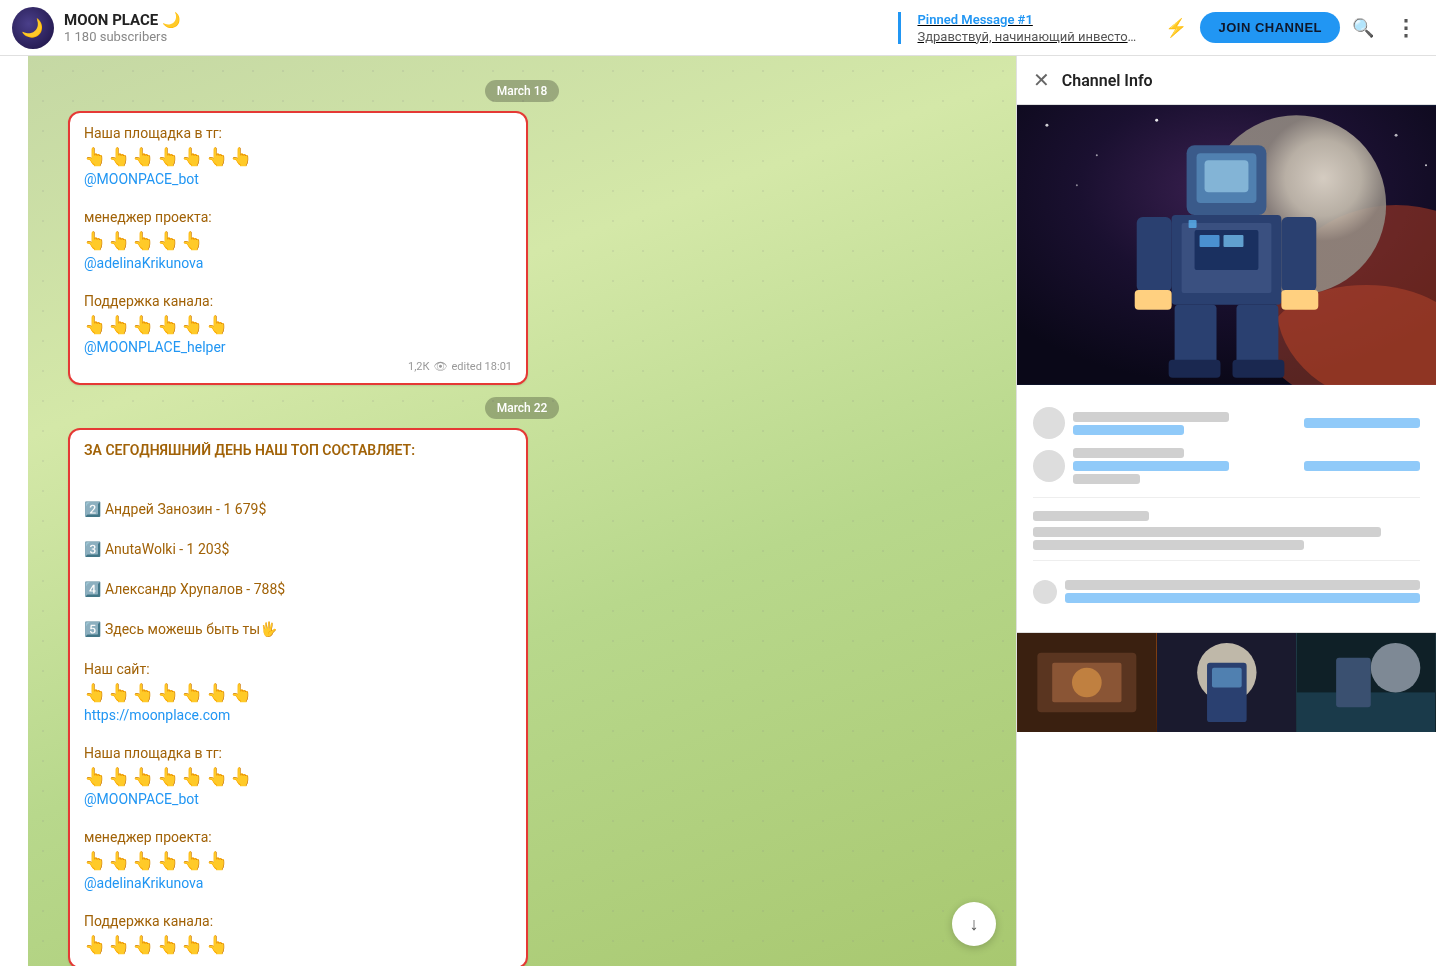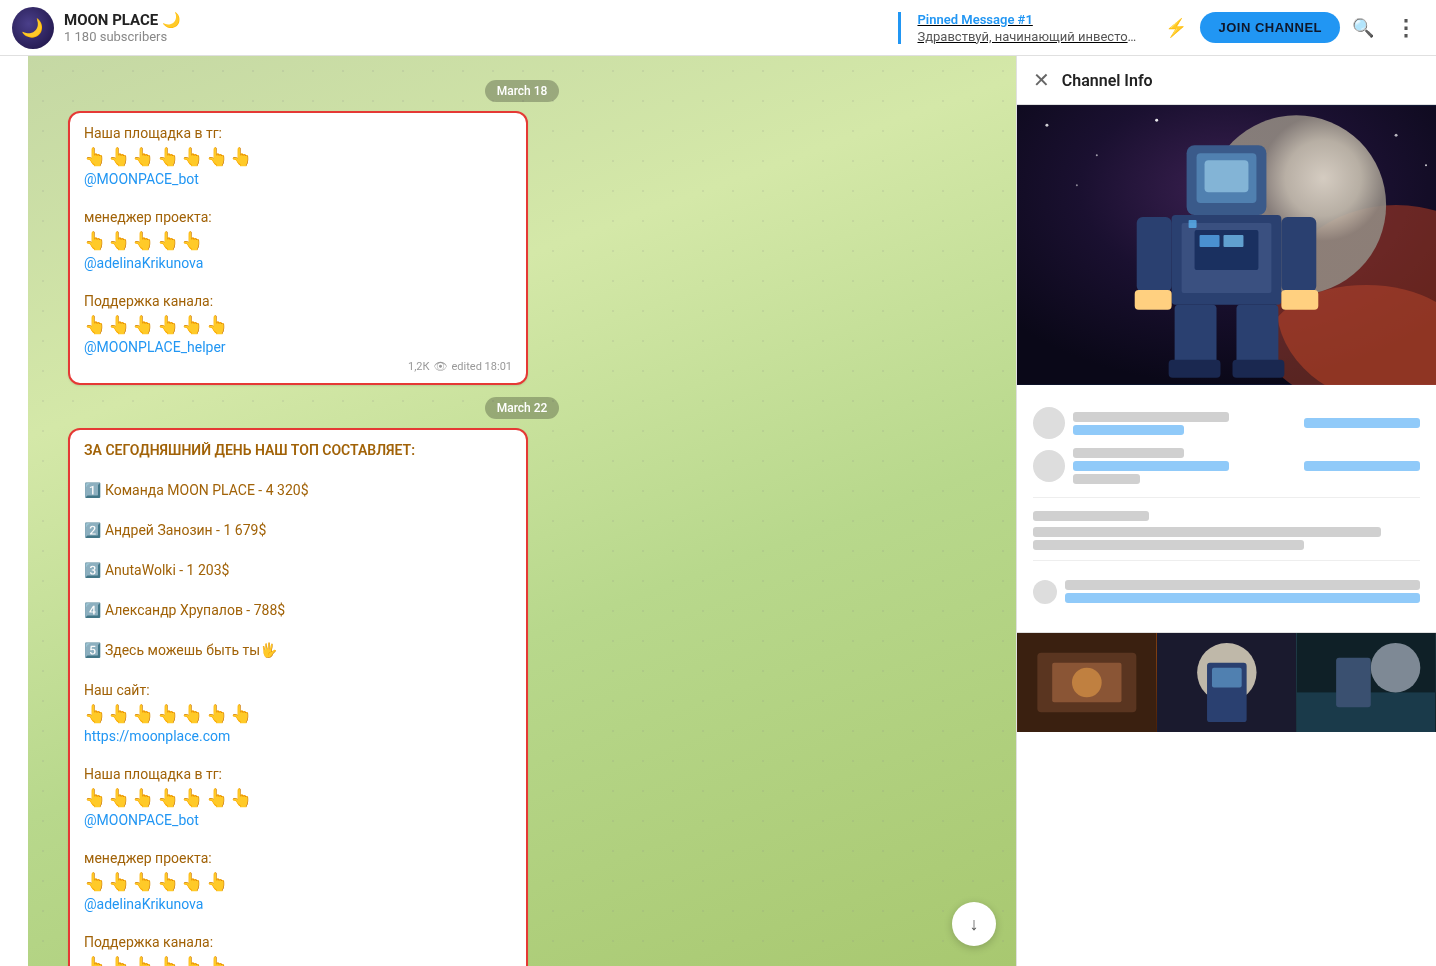--- a/index.html
+++ b/index.html
@@ -241,21 +241,20 @@
         </div>
       </div>
 
       <div class="date-badge">
         <span>March 22</span>
       </div>
 
       <div class="message-bubble highlighted" style="position:relative;">
         <div class="message-text" style="font-weight:600;">ЗА СЕГОДНЯШНИЙ ДЕНЬ НАШ ТОП СОСТАВЛЯЕТ:</div>
         <br>
-        <div class="message-text">1️⃣ Команда MOON PLACE - 4 320$</div>
         <br>
         <div class="message-text">2️⃣ Андрей Занозин - 1 679$</div>
         <br>
         <div class="message-text">3️⃣ AnutaWolki - 1 203$</div>
         <br>
         <div class="message-text">4️⃣ Александр Хрупалов - 788$</div>
         <br>
         <div class="message-text">5️⃣ Здесь можешь быть ты🖐</div>
         <br>
         <div class="message-text">Наш сайт:</div>

